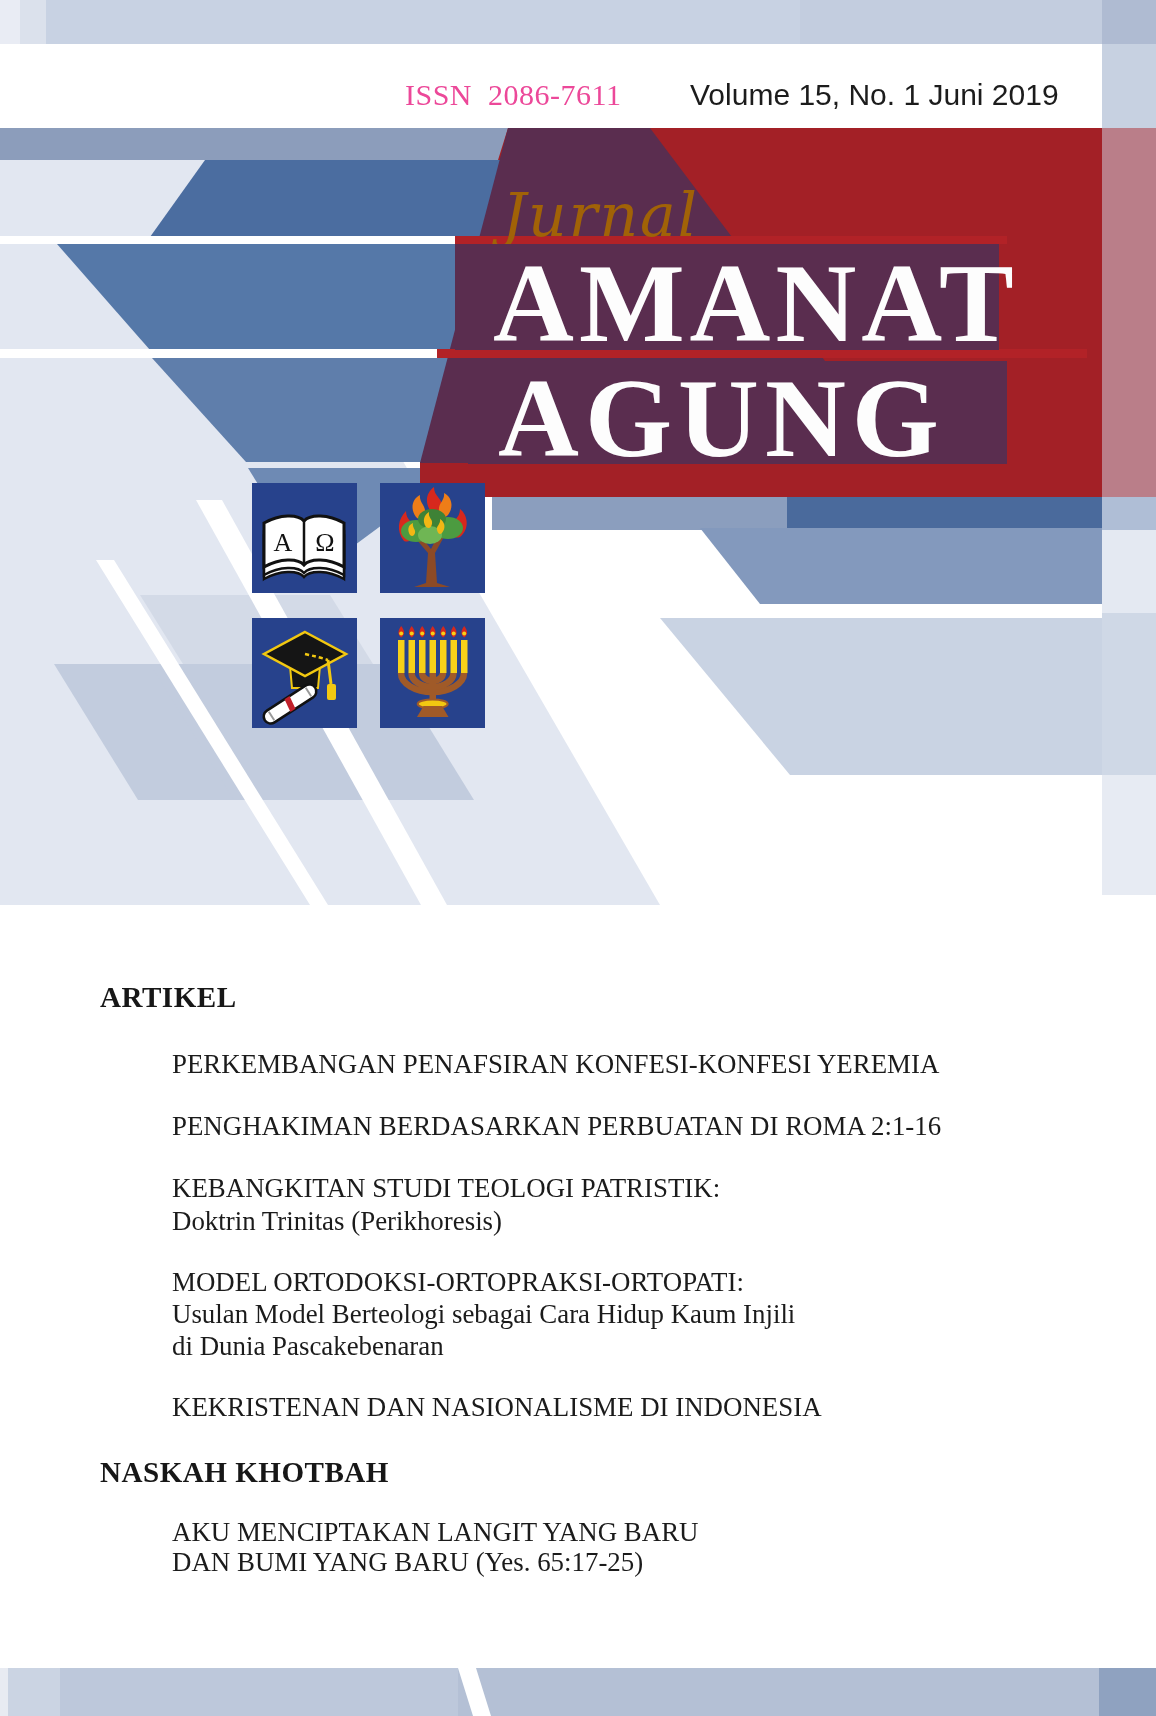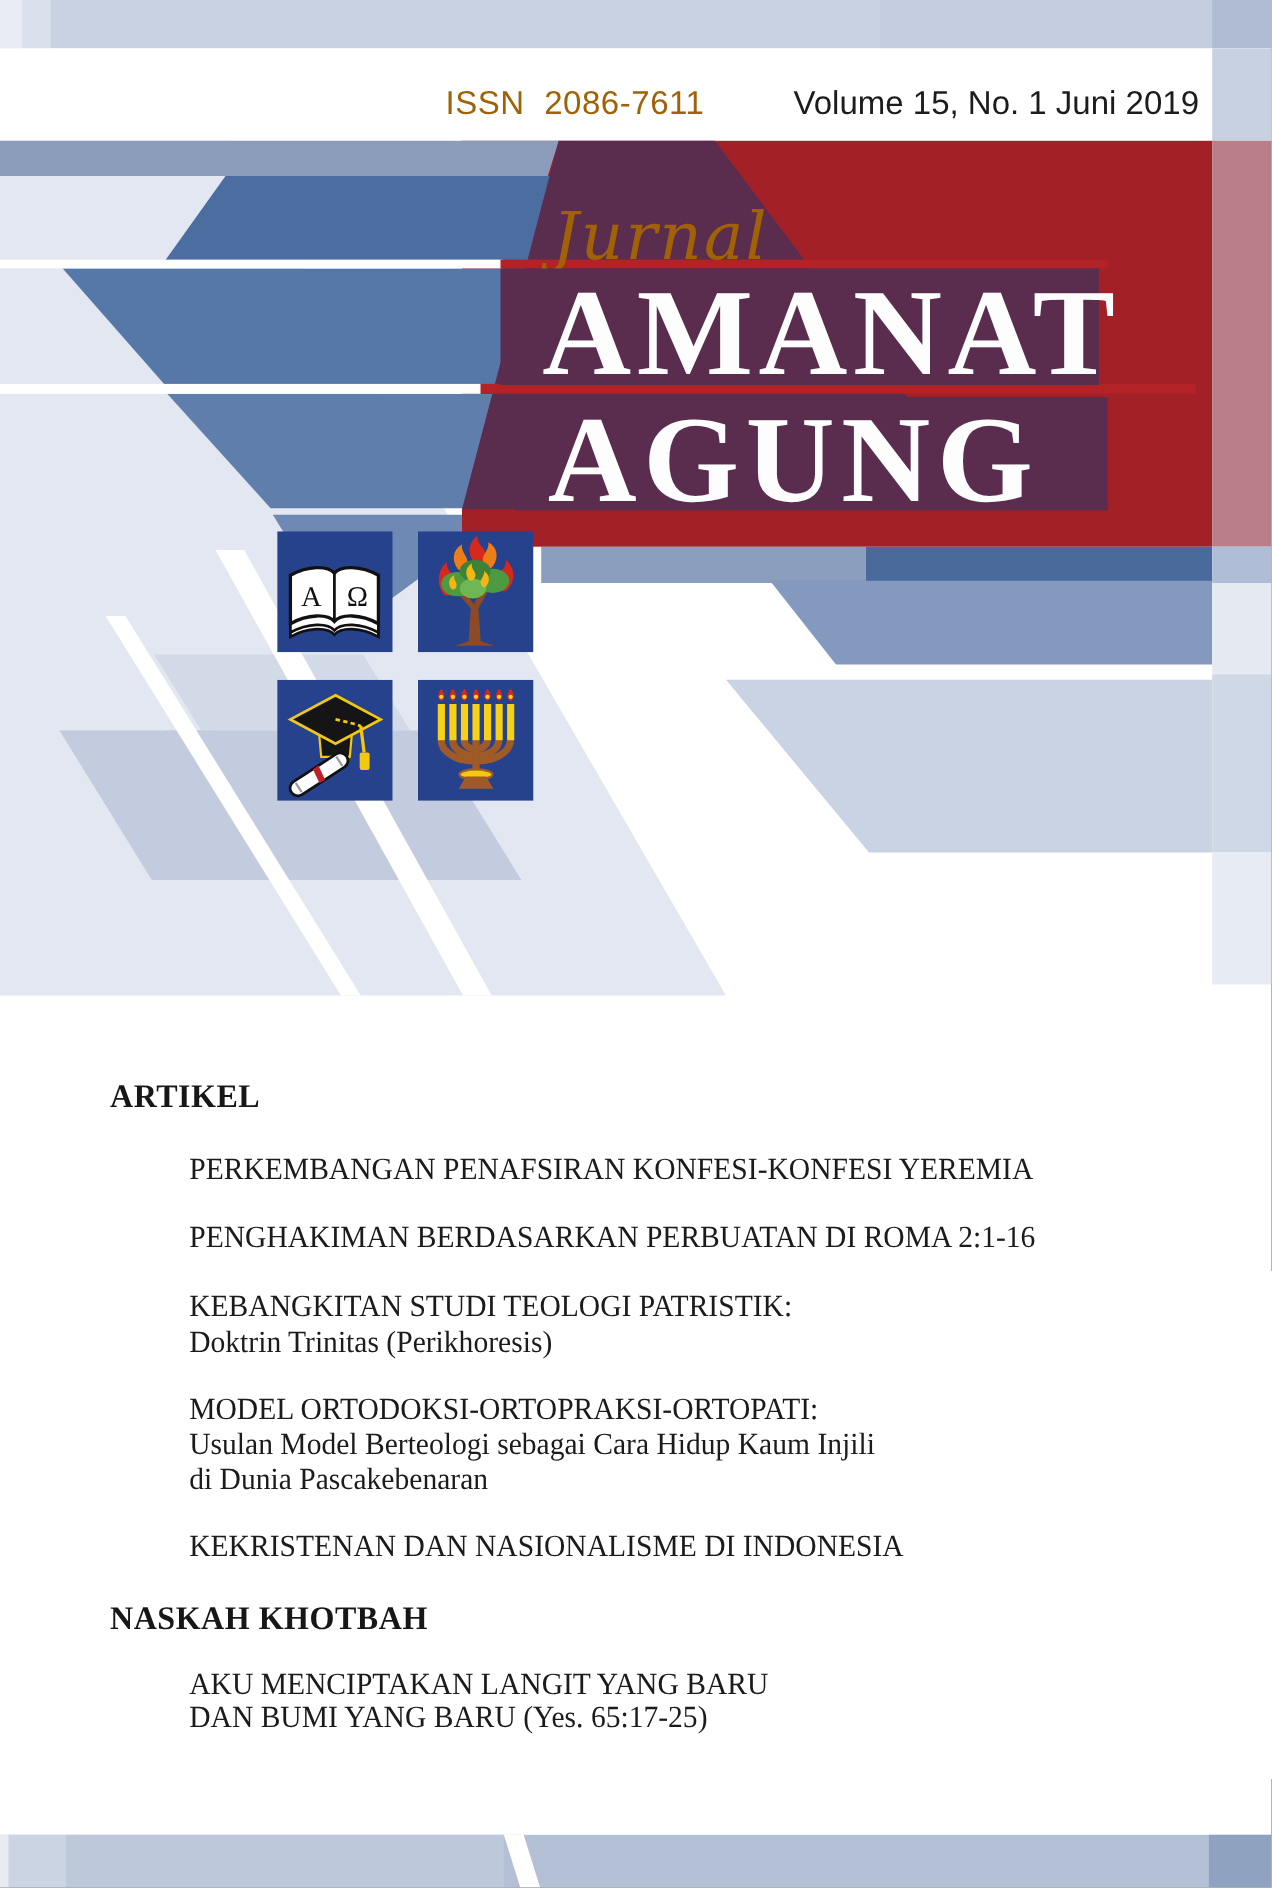--- a/index.html
+++ b/index.html
@@ -5,25 +5,25 @@
   html,body{margin:0;padding:0;background:#777;}
   #cover{
     position:relative; width:1156px; height:1716px; margin:0 auto;
     background:#ffffff; overflow:hidden;
     font-family:"Liberation Serif", serif;
   }
   svg.bgart{position:absolute; left:0; top:0;}
   
   .issn{
     position:absolute; left:405px; top:78px;
-    font-family:Liberation Sans, sans-serif; font-size:30px; color:#a16207;
+    font-family:Liberation Serif, serif; font-size:30px; color:#ec4899;
     letter-spacing:.5px; white-space:pre;
   }
   .vol{
-    position:absolute; left:690px; top:78px; width:400px; text-align:right;
+    position:absolute; left:690px; top:78px; width:400px; text-align:left;
     font-family:"Liberation Sans", sans-serif; font-size:30px; color:#1c1c1c;
   }
   
   .jurnal{
     position:absolute; left:502px; top:180px;
     font-family:"DejaVu Serif", serif; font-style:italic;
     font-size:60px; color:#a16207; letter-spacing:2px;
   }
   .band{position:absolute; background:#5A2D4F; color:#fdfdfd;
     font-family:"Liberation Serif", serif; font-weight:bold;

